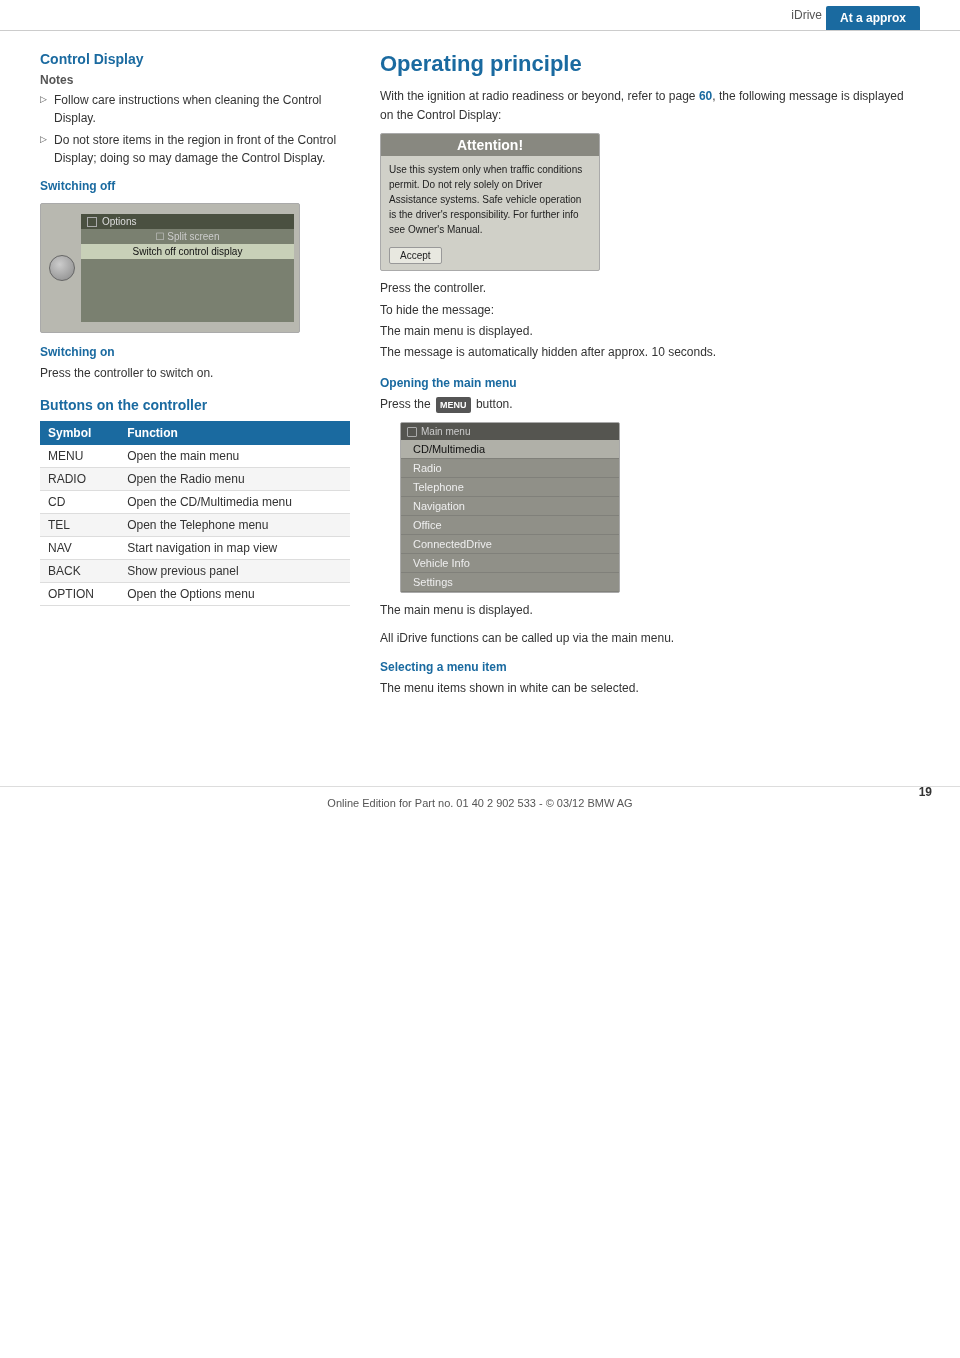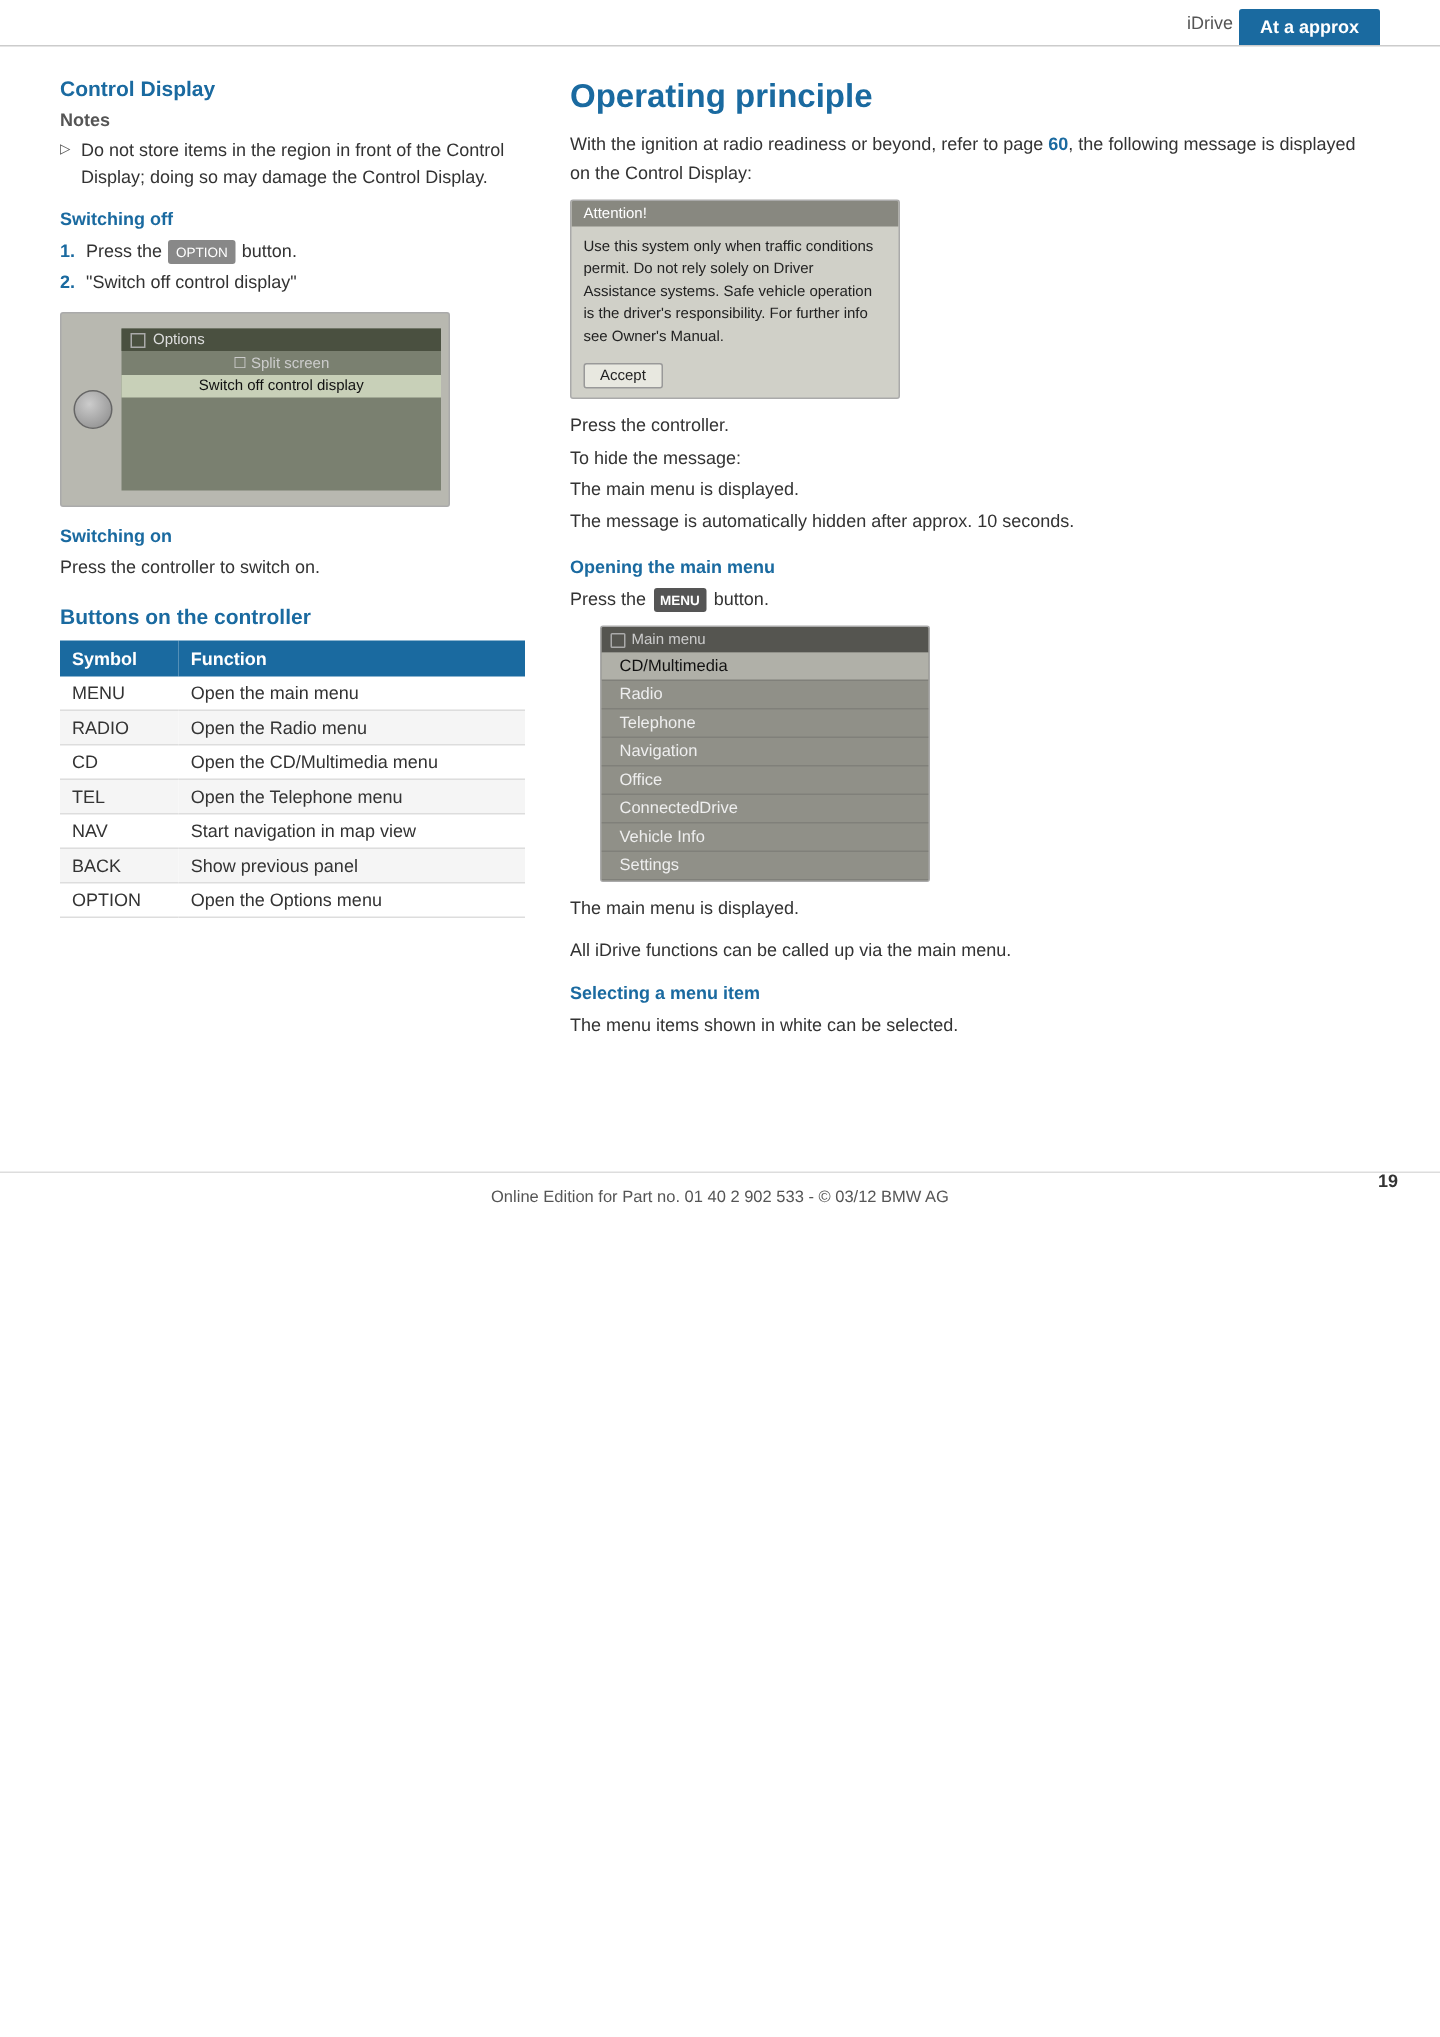--- a/index.html
+++ b/index.html
@@ -225,23 +225,24 @@
       border: 1px solid #aaa;
       background: #d0d0c8;
       width: 220px;
       margin: 8px 0;
       border-radius: 2px;
       overflow: hidden;
     }
     .attention-header {
       background: #888880;
       color: #fff;
-      font-size: 10px;
-      font-weight: normal;
+      font-size: 14px;
+      font-weight: bold;
       padding: 3px 8px;
+      text-align: center;
     }
     .attention-body {
       font-size: 10px;
       color: #222;
       padding: 6px 8px;
       line-height: 1.5;
     }
     .attention-accept {
       background: #e8e8e0;
       border: 1px solid #999;
@@ -339,35 +340,26 @@
 </div>
 
 <div class="page-content">
 
   <div class="left-col">
 
     <div class="section-title-blue">Control Display</div>
 
     <div class="notes-label">Notes</div>
     <ul class="bullet-list">
+      <li>Follow care instructions when cleaning the Control Display.</li>
       <li>Do not store items in the region in front of the Control Display; doing so may damage the Control Display.</li>
     </ul>
 
     <div class="subsection-title">Switching off</div>
 
-    <ol class="numbered-list">
-      <li>
-        <span class="num">1.</span>
-        Press the <span class="option-btn">OPTION</span> button.
-      </li>
-      <li>
-        <span class="num">2.</span>
-        <span>"Switch off control display"</span>
-      </li>
-    </ol>
 
     <div class="screen-mockup">
       <div class="screen-knob"></div>
       <div class="screen-inner">
         <div class="screen-menu-bar">
           <span class="screen-menu-bar-icon"></span>
           <span>Options</span>
         </div>
         <div class="screen-menu-item">
           ☐ <span>Split screen</span>

